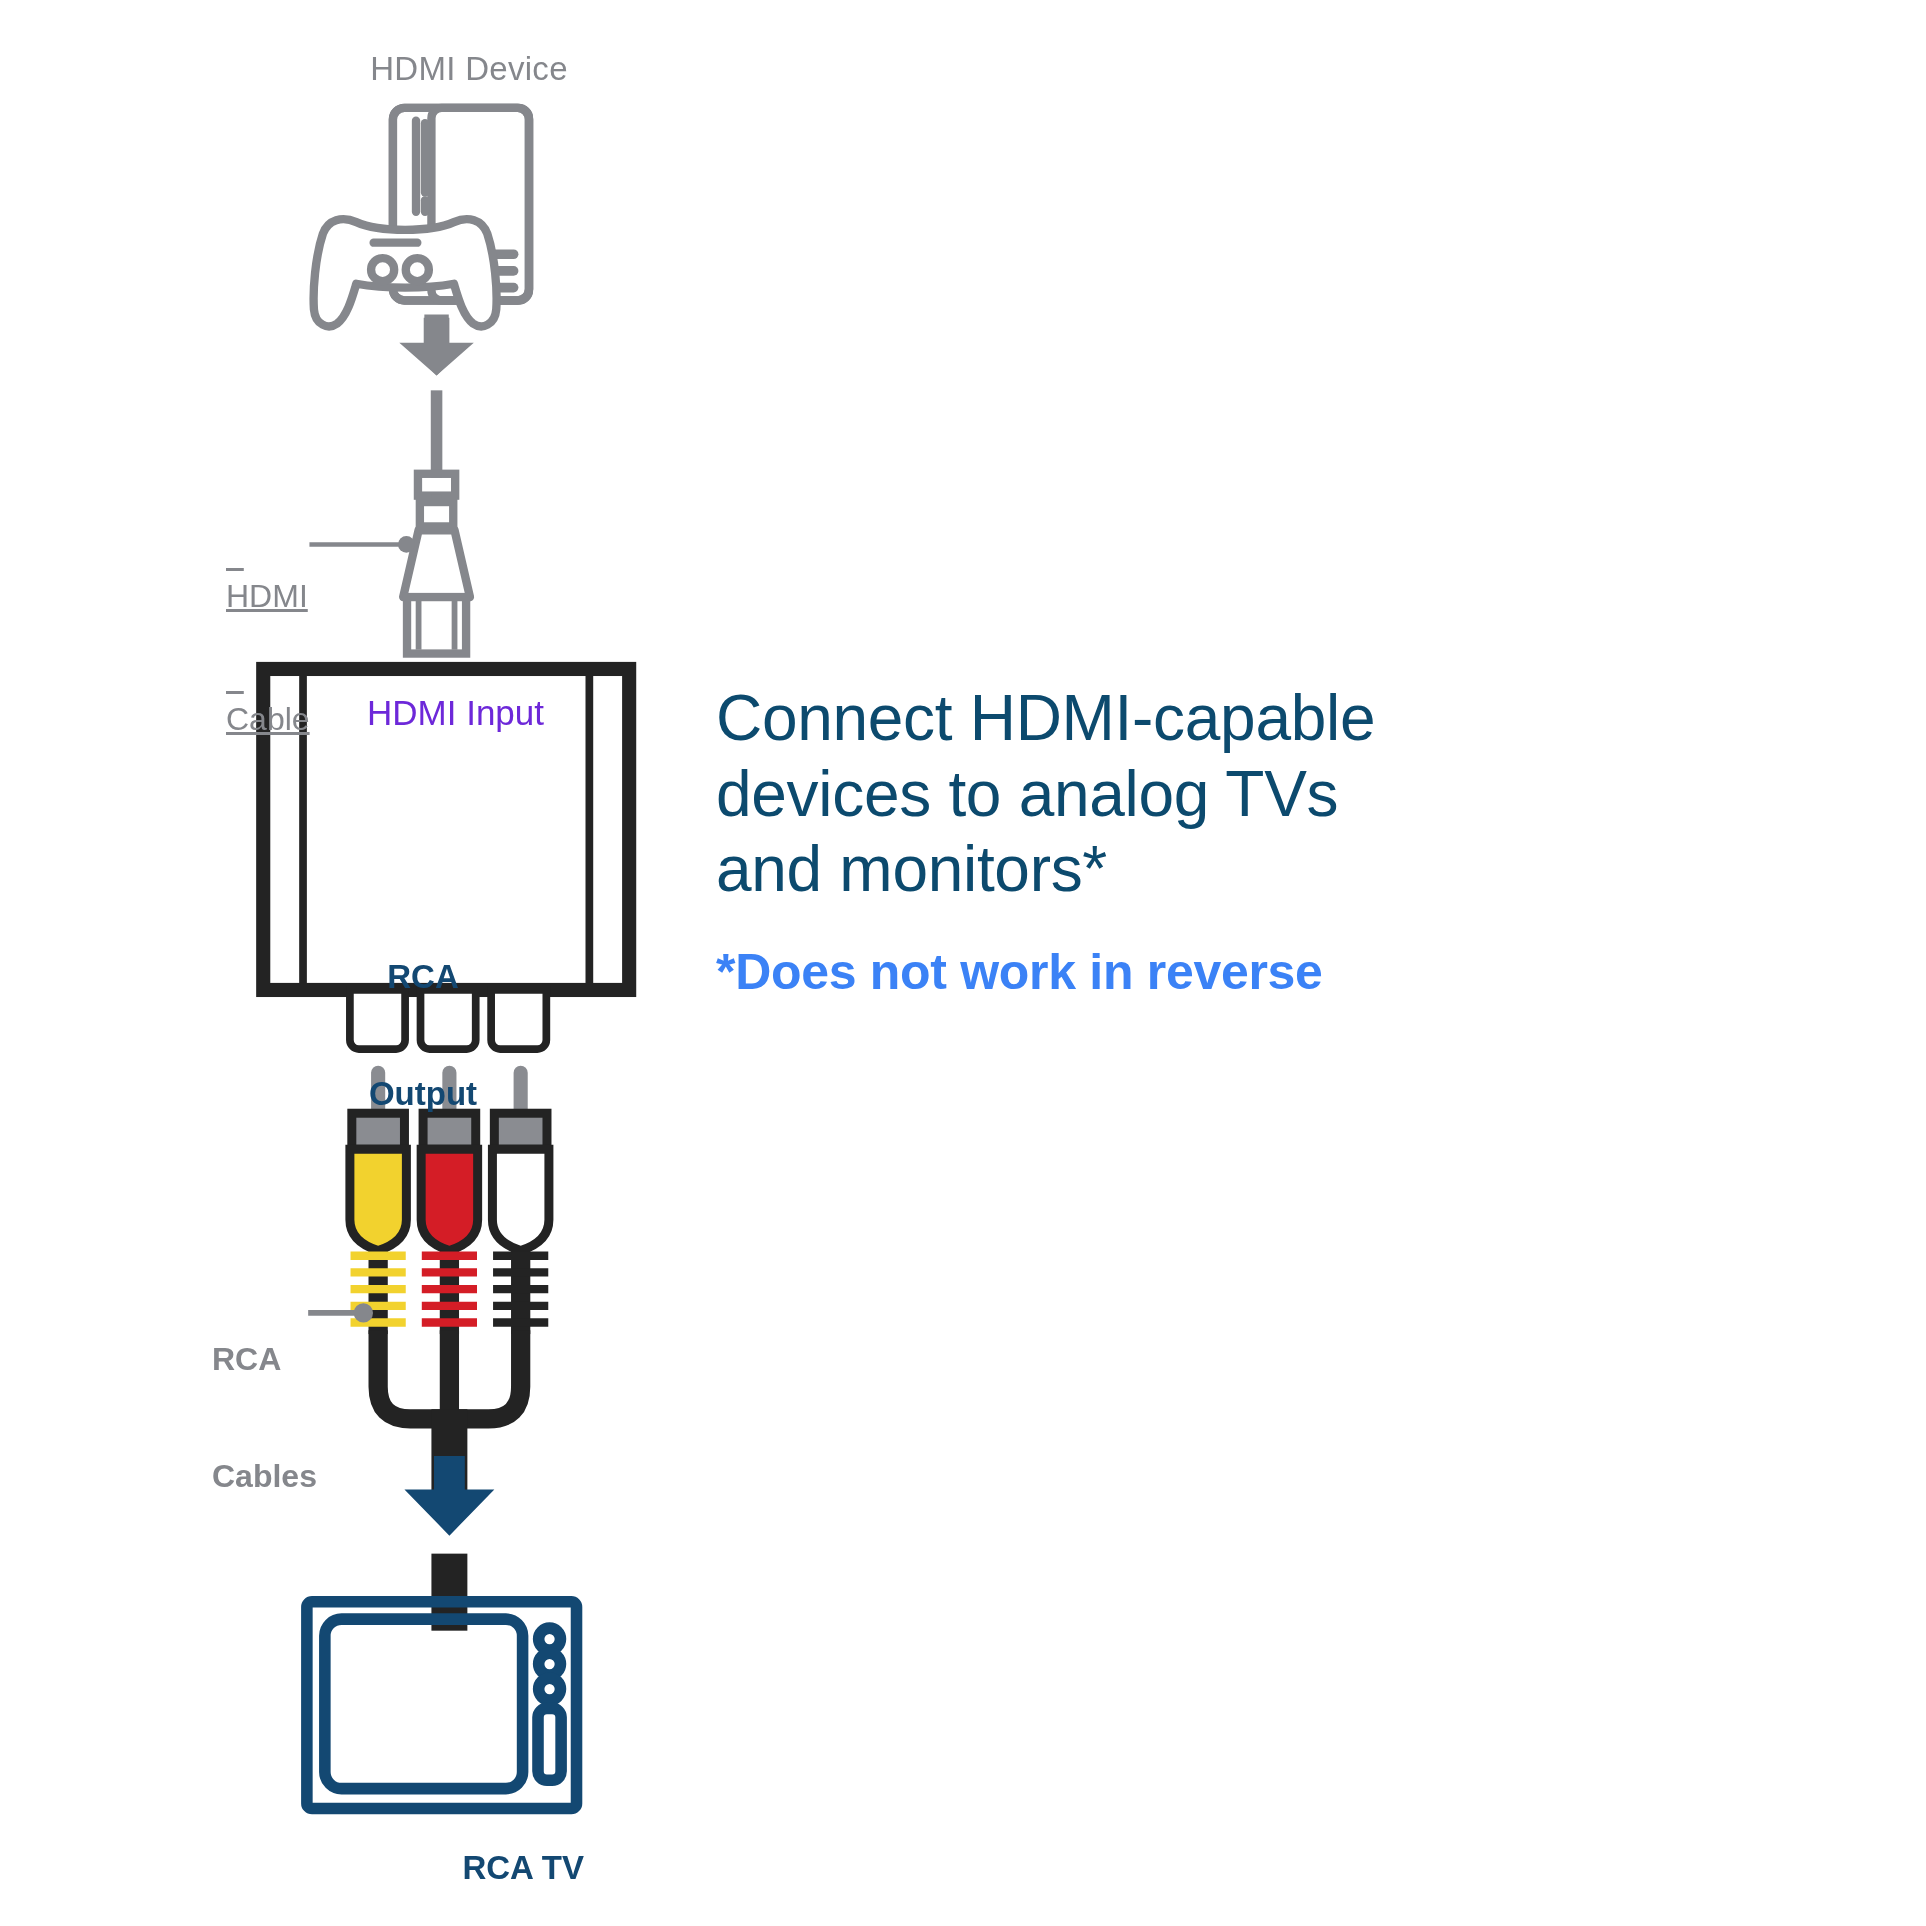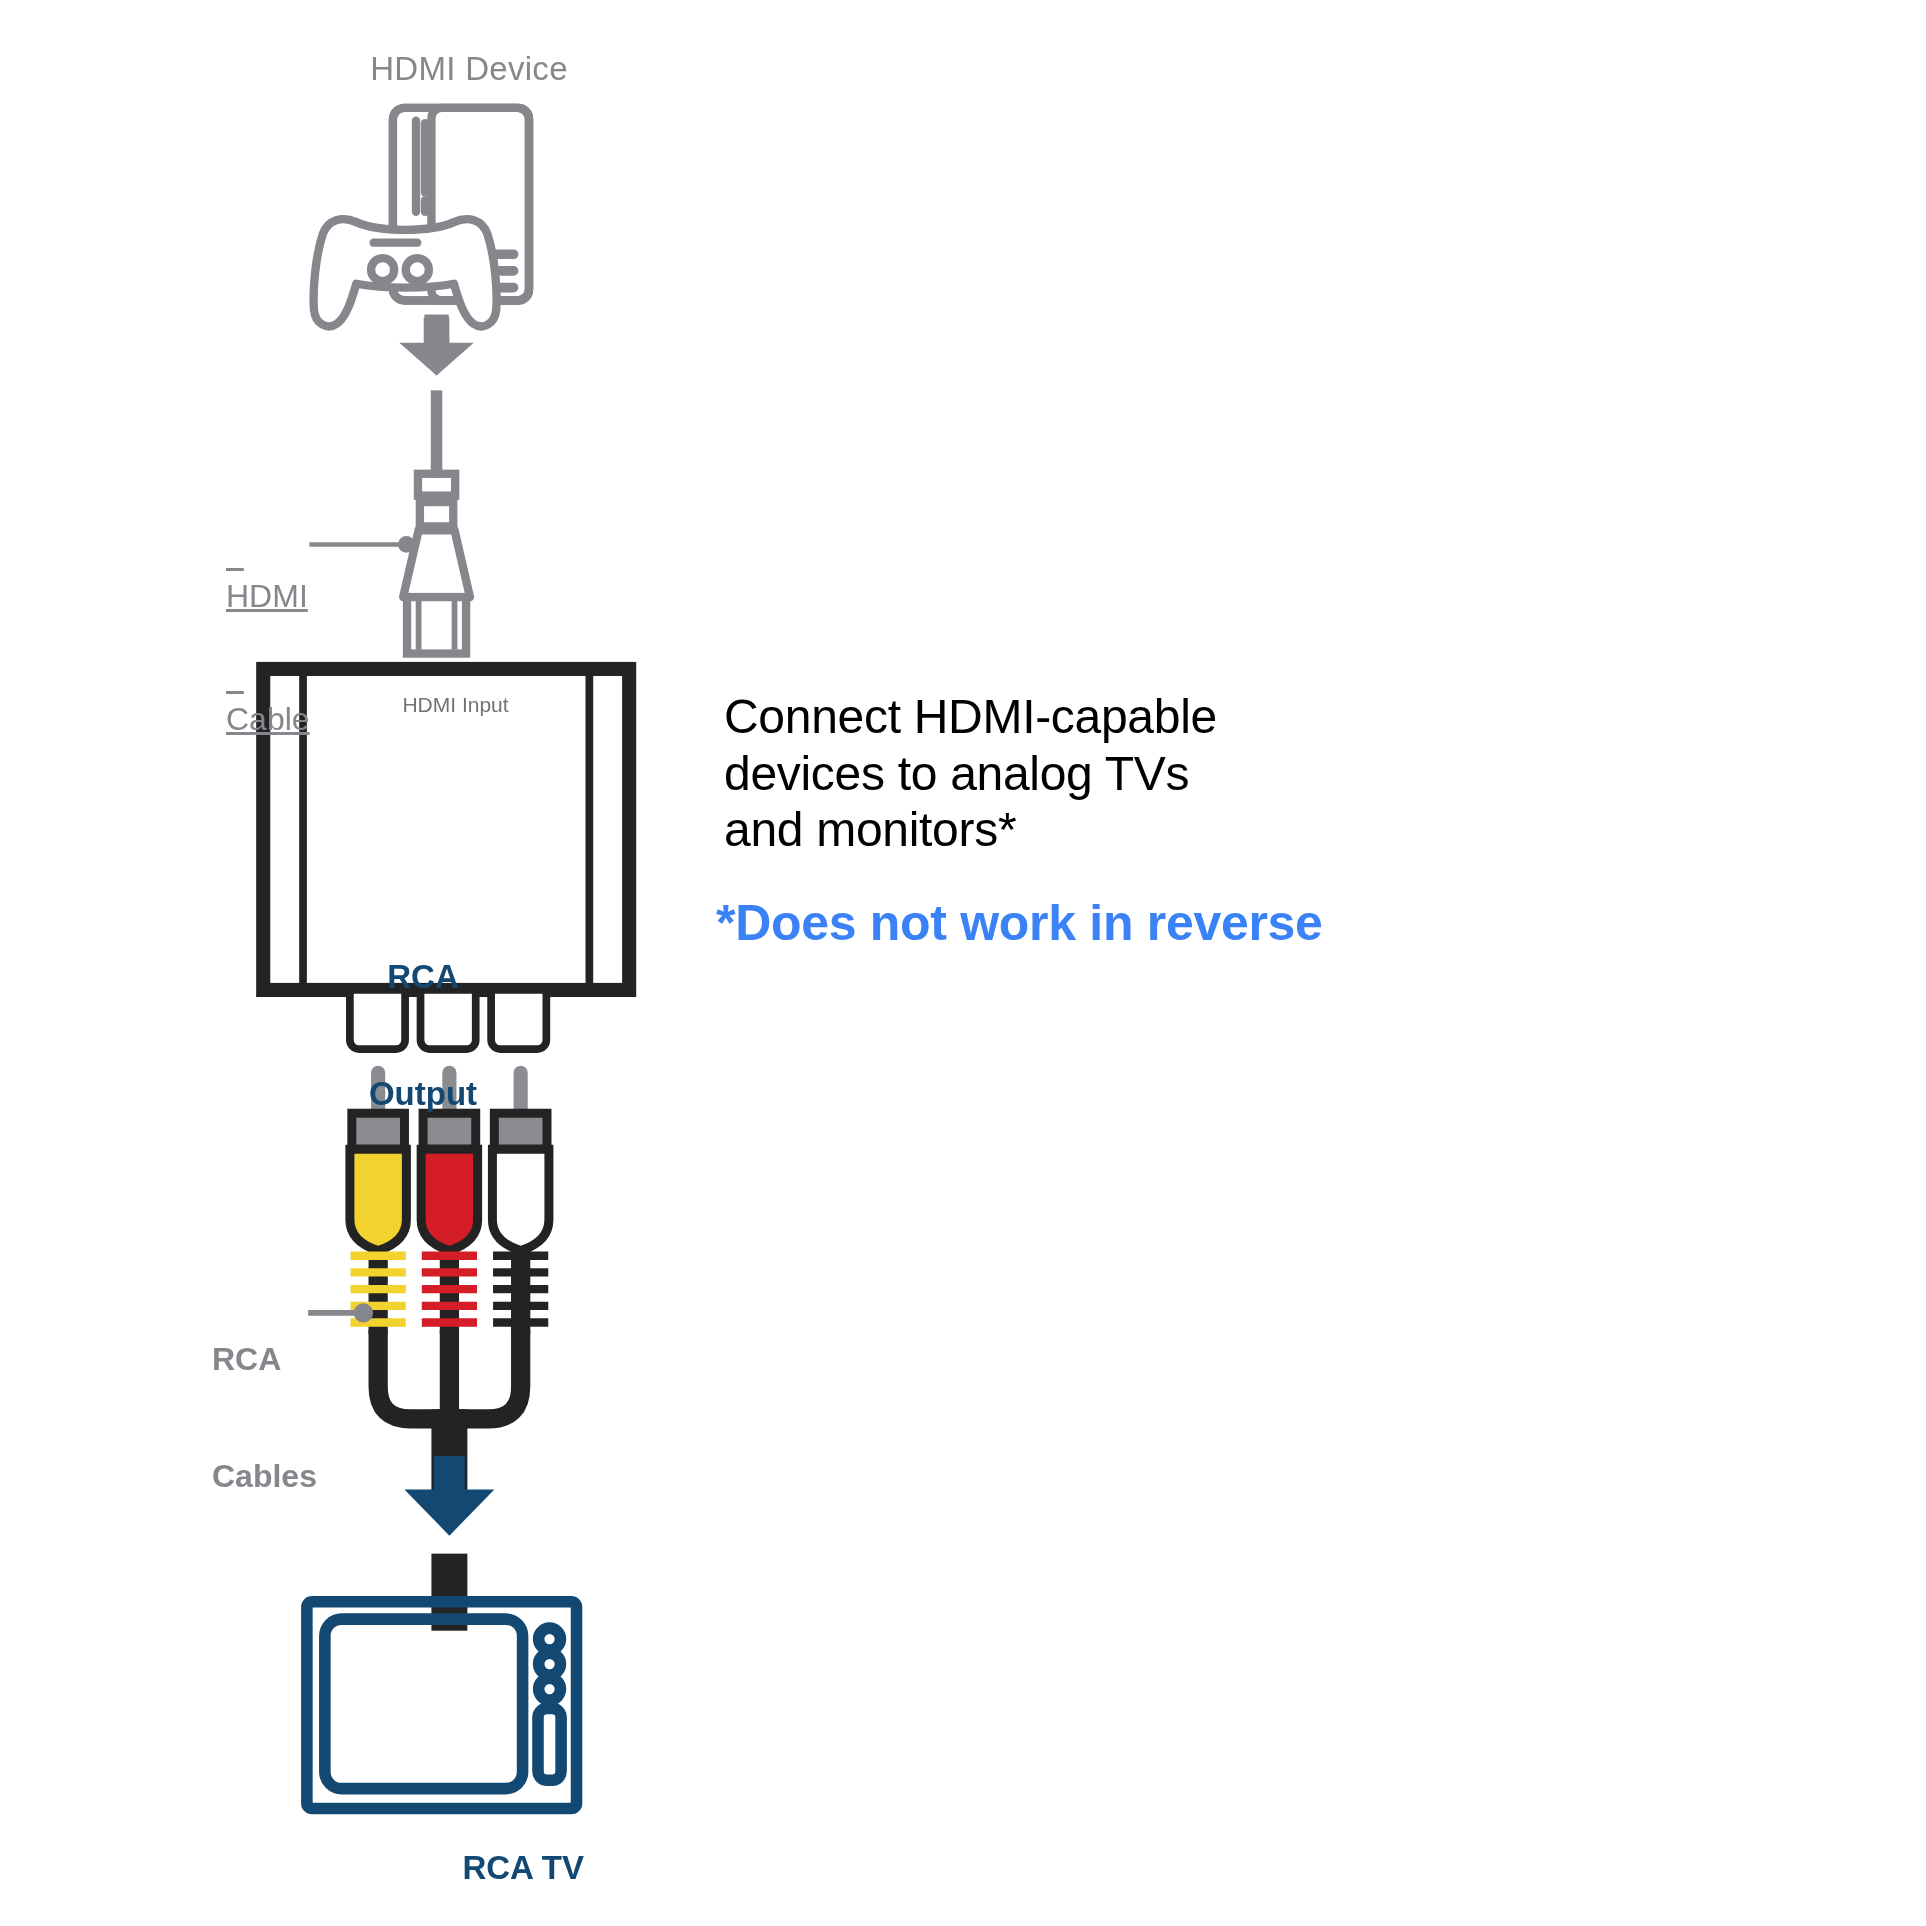--- a/index.html
+++ b/index.html
@@ -24,21 +24,21 @@
   #label-hdmi-cable{
     left:226px;top:494px;width:193px;
     text-align:left;
     font-size:32px;color:#85878c;
     line-height:1.28;
     text-decoration:underline;
   }
   #label-hdmi-input{
     left:282px;top:693px;width:347px;
     text-align:center;
-    font-size:21px;color:#737373;
+    font-size:35px;color:#6d28d9;
     line-height:1.12;
   }
   #label-rca-output{
     left:282px;top:880px;width:282px;
     text-align:center;
     font-size:33px;font-weight:bold;color:#134872;
     line-height:1.18;
   }
   #label-rca-cables{
     left:212px;top:1262px;width:193px;
@@ -52,22 +52,22 @@
     font-size:33px;font-weight:bold;color:#134872;
   }
 
   
   #copy{position:absolute;left:716px;top:681px;width:1130px;}
   #copy-headline{
     font-size:67px;font-weight:bold;color:#134872;
     line-height:1.02;letter-spacing:-0.6px;margin:0 0 9px 0;
   }
   #copy-body{
-    font-size:48px;color:#000000;line-height:1.18;
-    letter-spacing:-0.3px;margin:8px;font-weight:400;
+    font-size:64px;color:#0c4a6e;line-height:1.18;
+    letter-spacing:-0.3px;margin:0;font-weight:400;
   }
   #copy-footnote{
     font-size:50px;font-weight:bold;color:#3b82f6;
     line-height:1.1;margin:37px 0 0 0;letter-spacing:-0.3px;
   }
 </style>
 </head>
 <body>
 
 <div id="stage">

